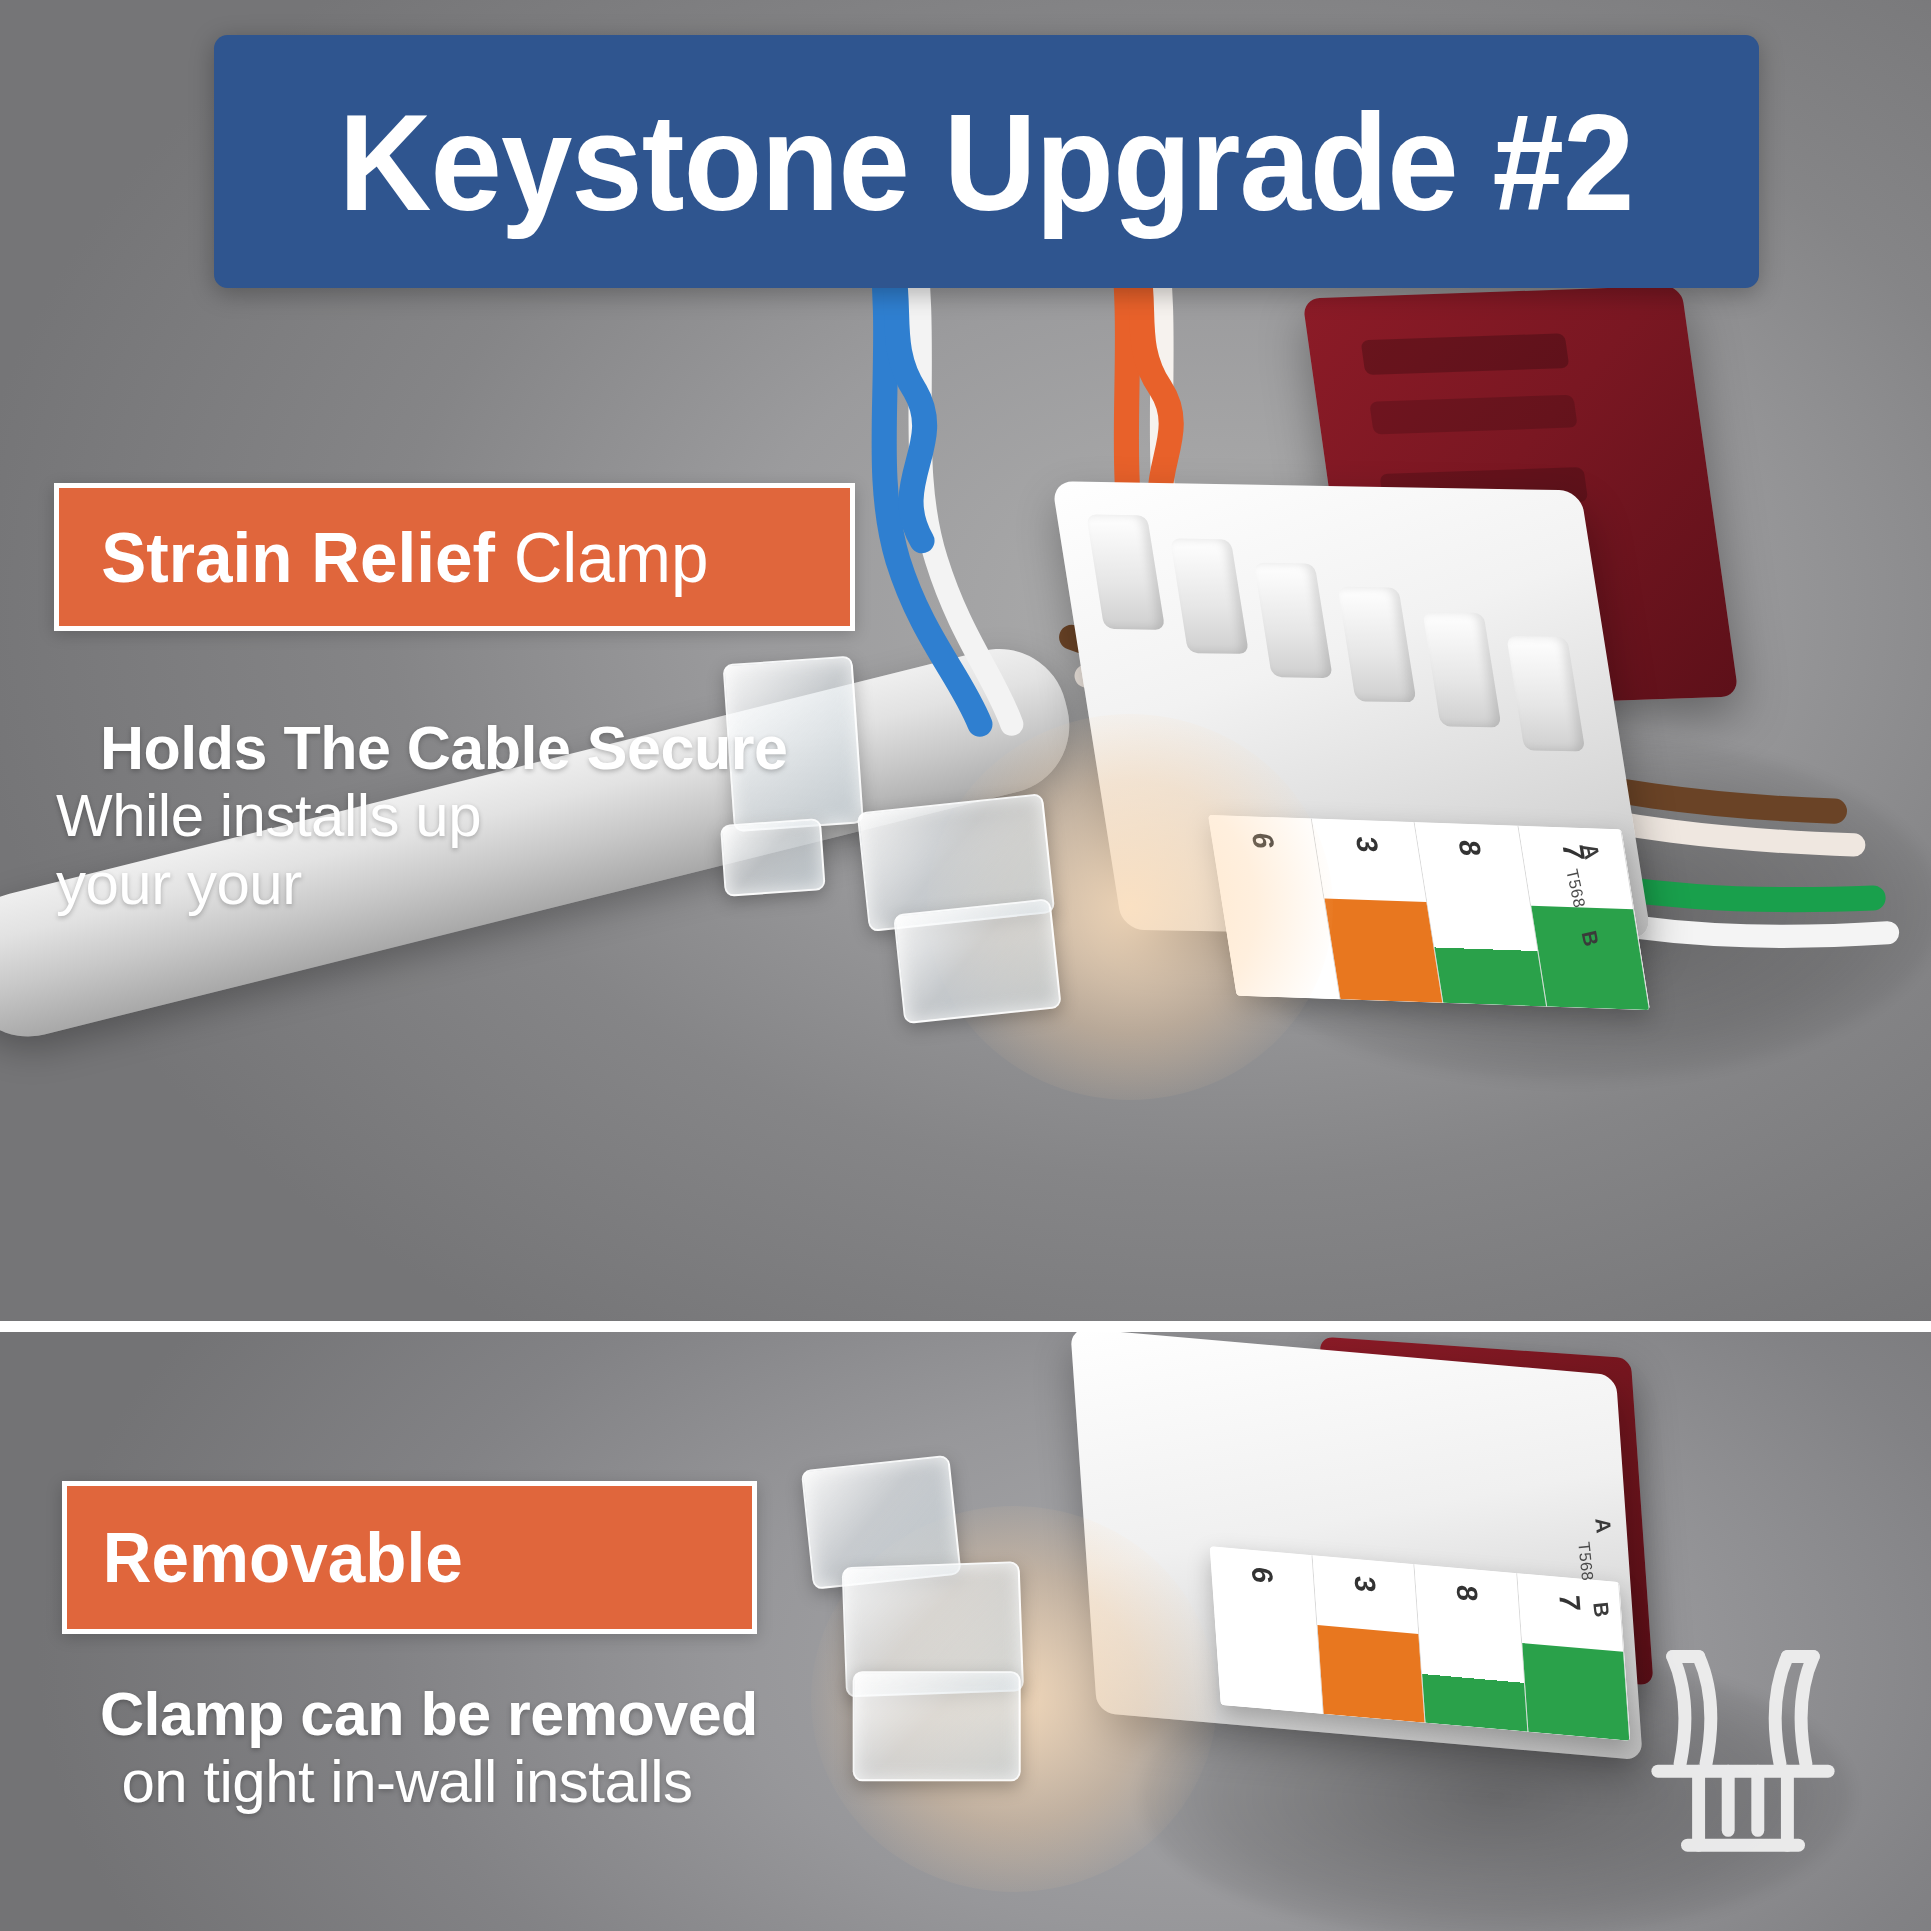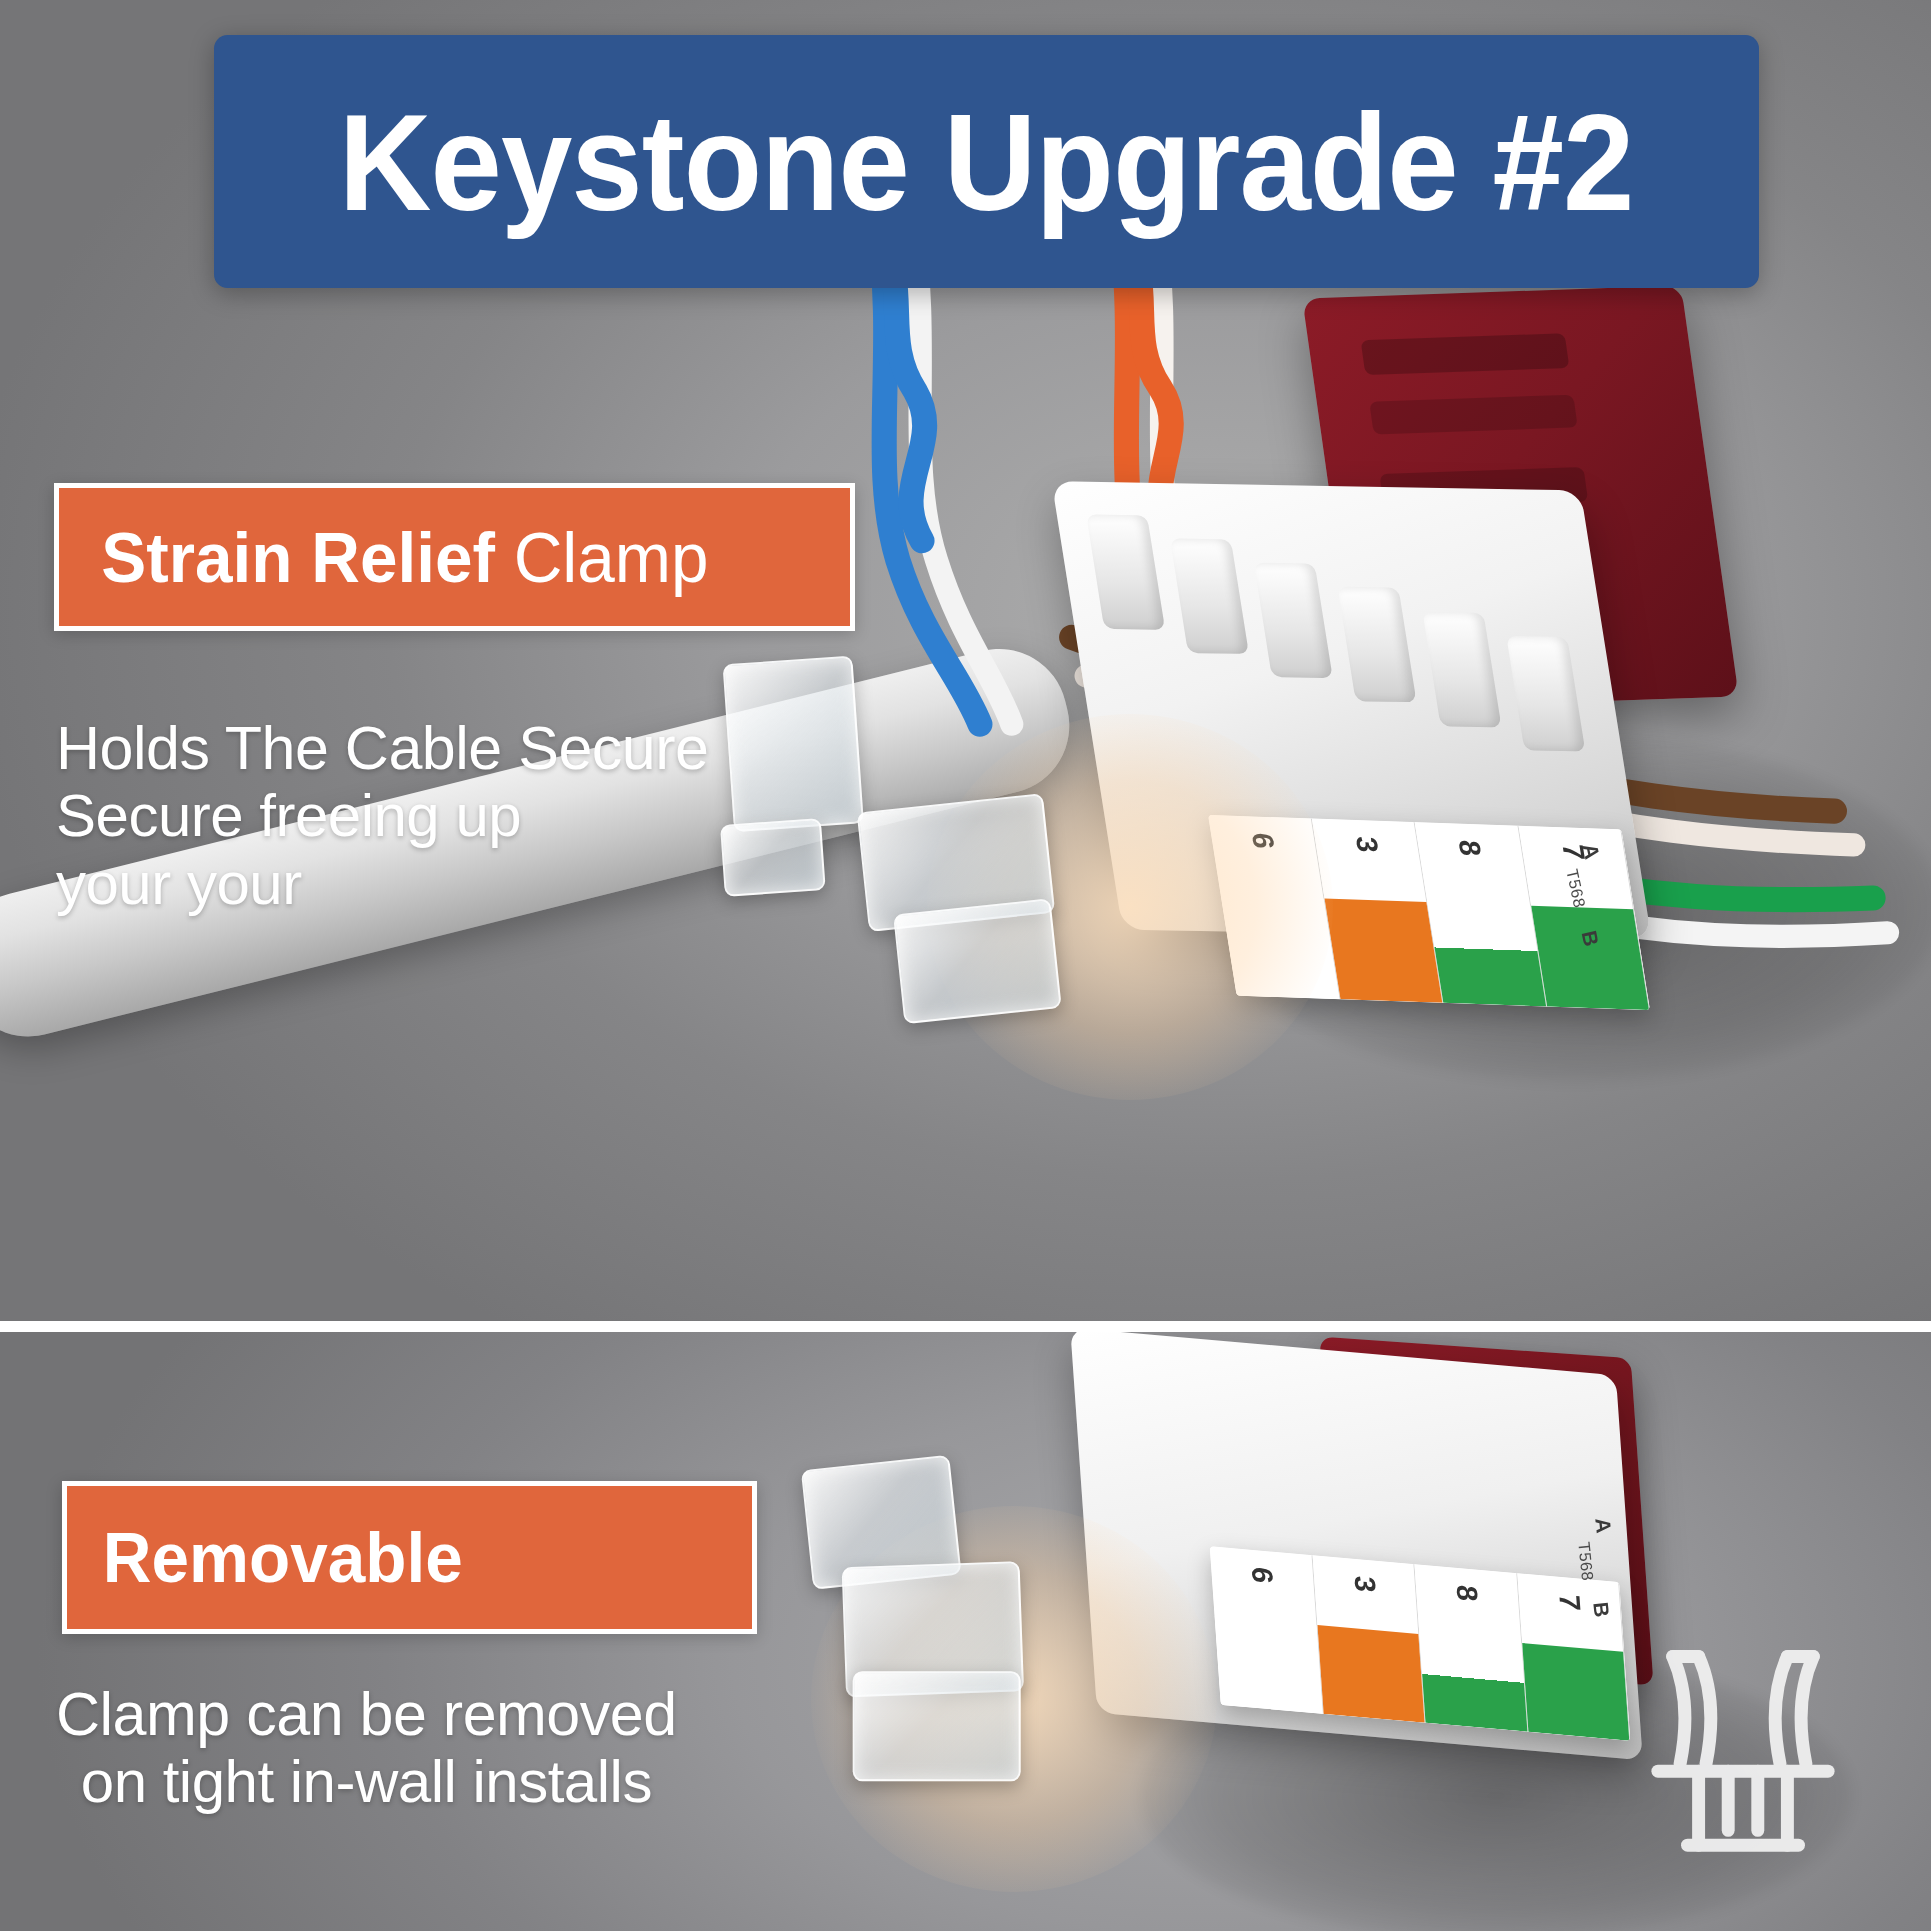--- a/index.html
+++ b/index.html
@@ -97,24 +97,25 @@
   #removable-box { left: 54px; top: 1481px; width: 695px; height: 153px; }
 
   
   .caption {
     position: absolute;
     color: #ffffff;
     text-shadow: 0 1.9px 5.8px rgba(0,0,0,0.25);
   }
   .caption .line-bold {
     font-size: 61px;
-    font-weight: normal;
+    font-weight: bold;
     line-height: 1.12;
     letter-spacing: -0.5px;
     white-space: nowrap;
+    margin-left: 44px;
   }
   .caption .line-light {
     font-size: 60px;
     font-weight: normal;
     line-height: 1.12;
     letter-spacing: -0.5px;
     white-space: nowrap;
   }
   #strain-caption { left: 56px; top: 714px; }
   #removable-caption { left: 56px; top: 1680px; }
@@ -390,21 +391,21 @@
 
     <div class="orange-box" id="strain-box">
       <div class="lbl">
         <span class="bold">Strain Relief</span>
         <span class="light">Clamp</span>
       </div>
     </div>
 
     <div class="caption" id="strain-caption">
       <div class="line-bold">Holds The Cable Secure</div>
-      <div class="line-light">Secure freeing up</div>
+      <div class="line-light">While installs up</div>
       <div class="line-light">your your</div>
     </div>
   </div>
 
   <div class="divider"></div>
 
   <div class="panel panel-bottom">
 
     <div class="shadow-blob ph" style="left:1139px; top:319px; width:714px; height:290px;"></div>
 

